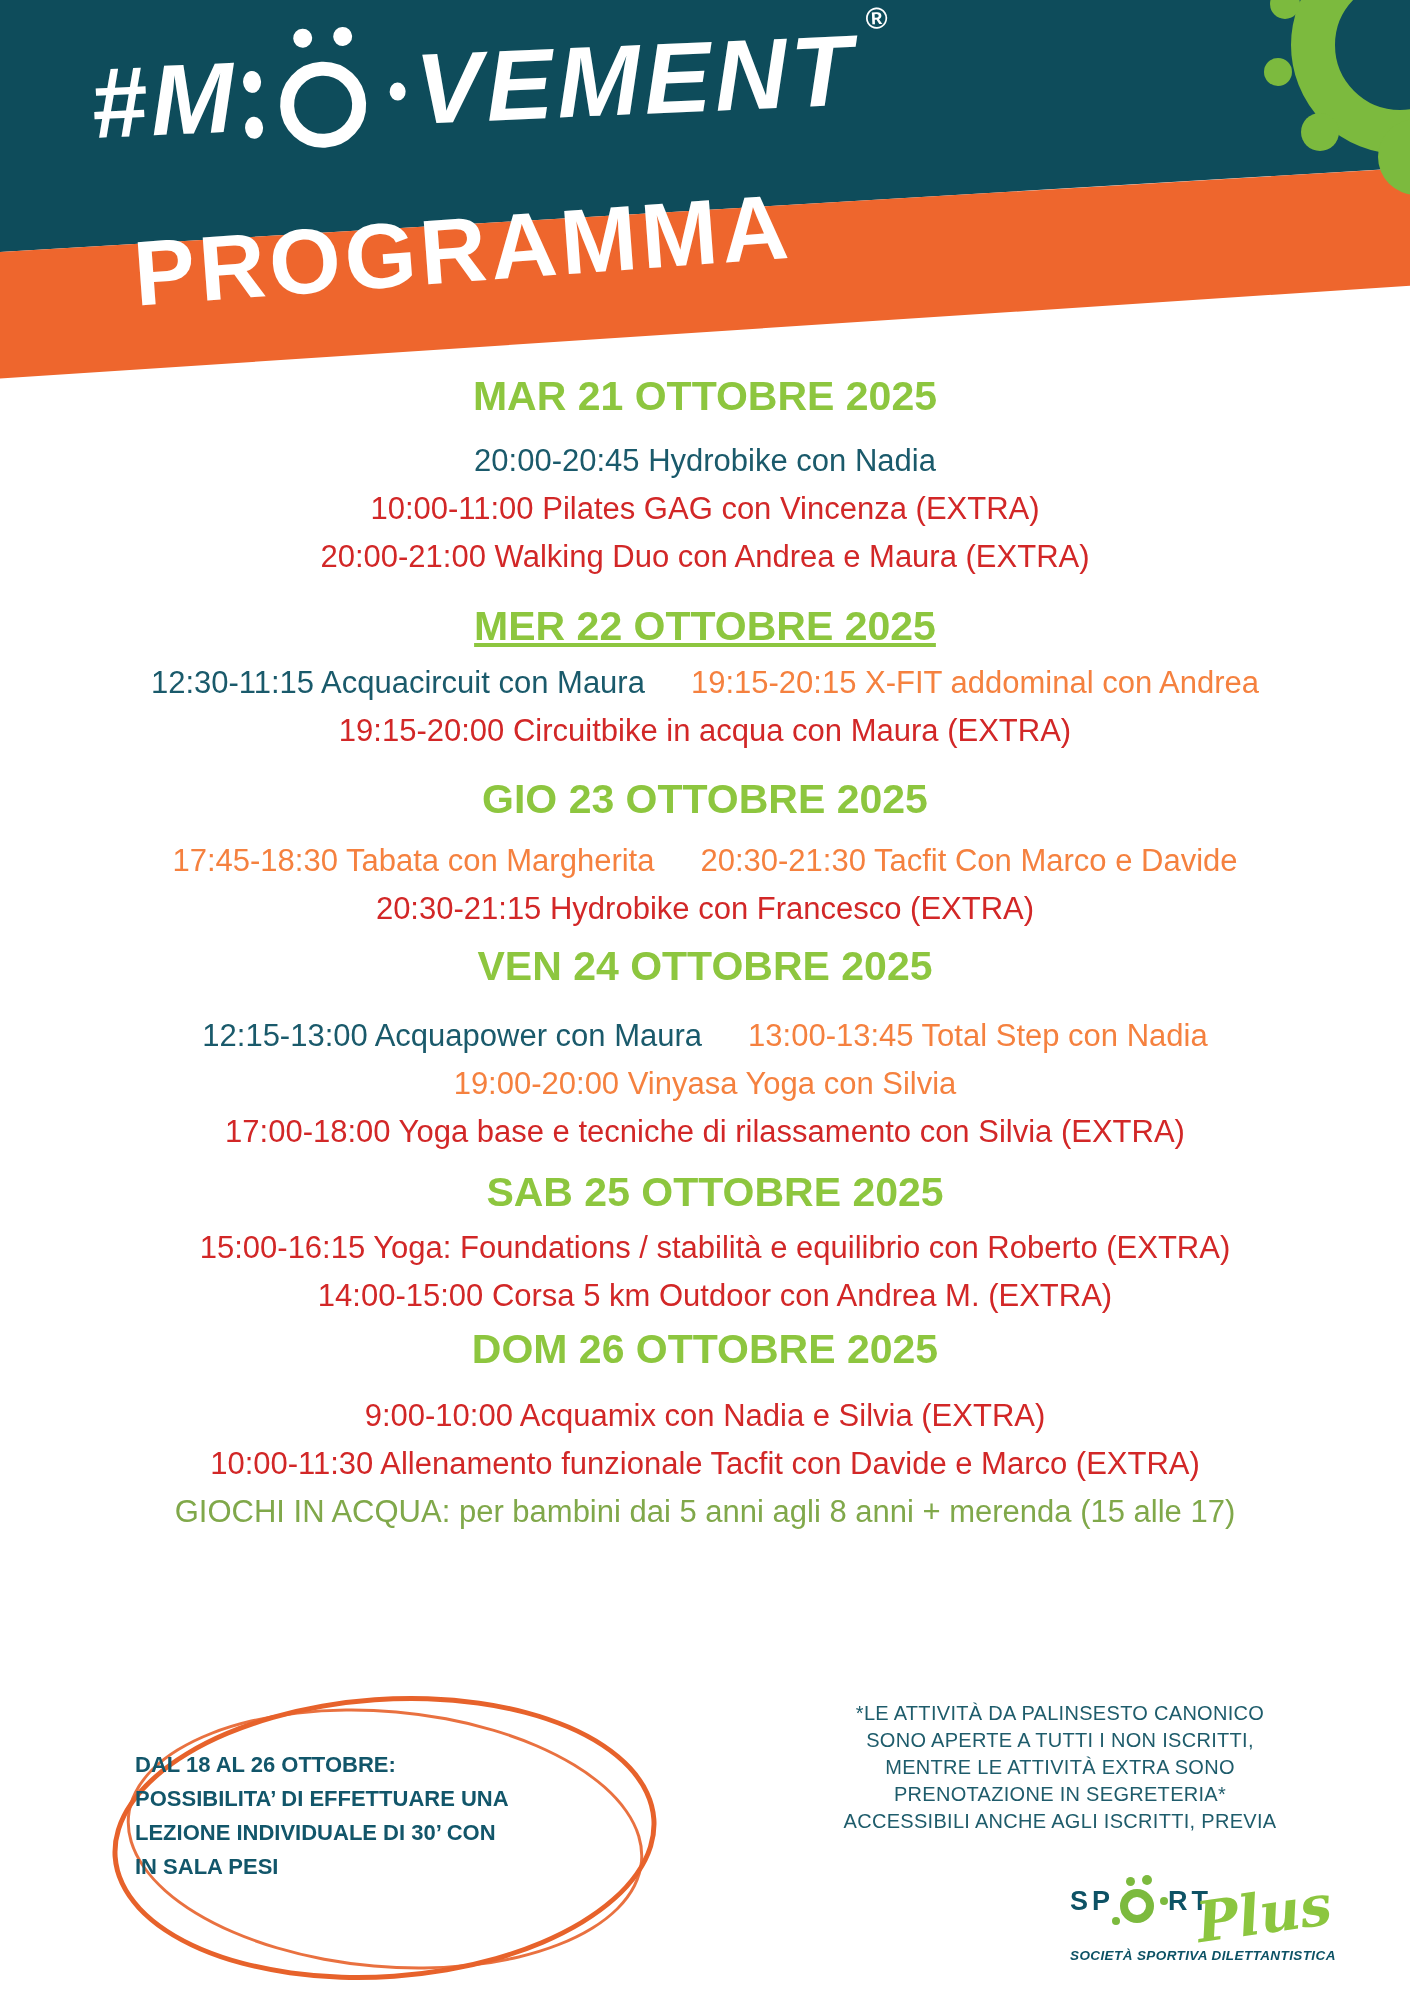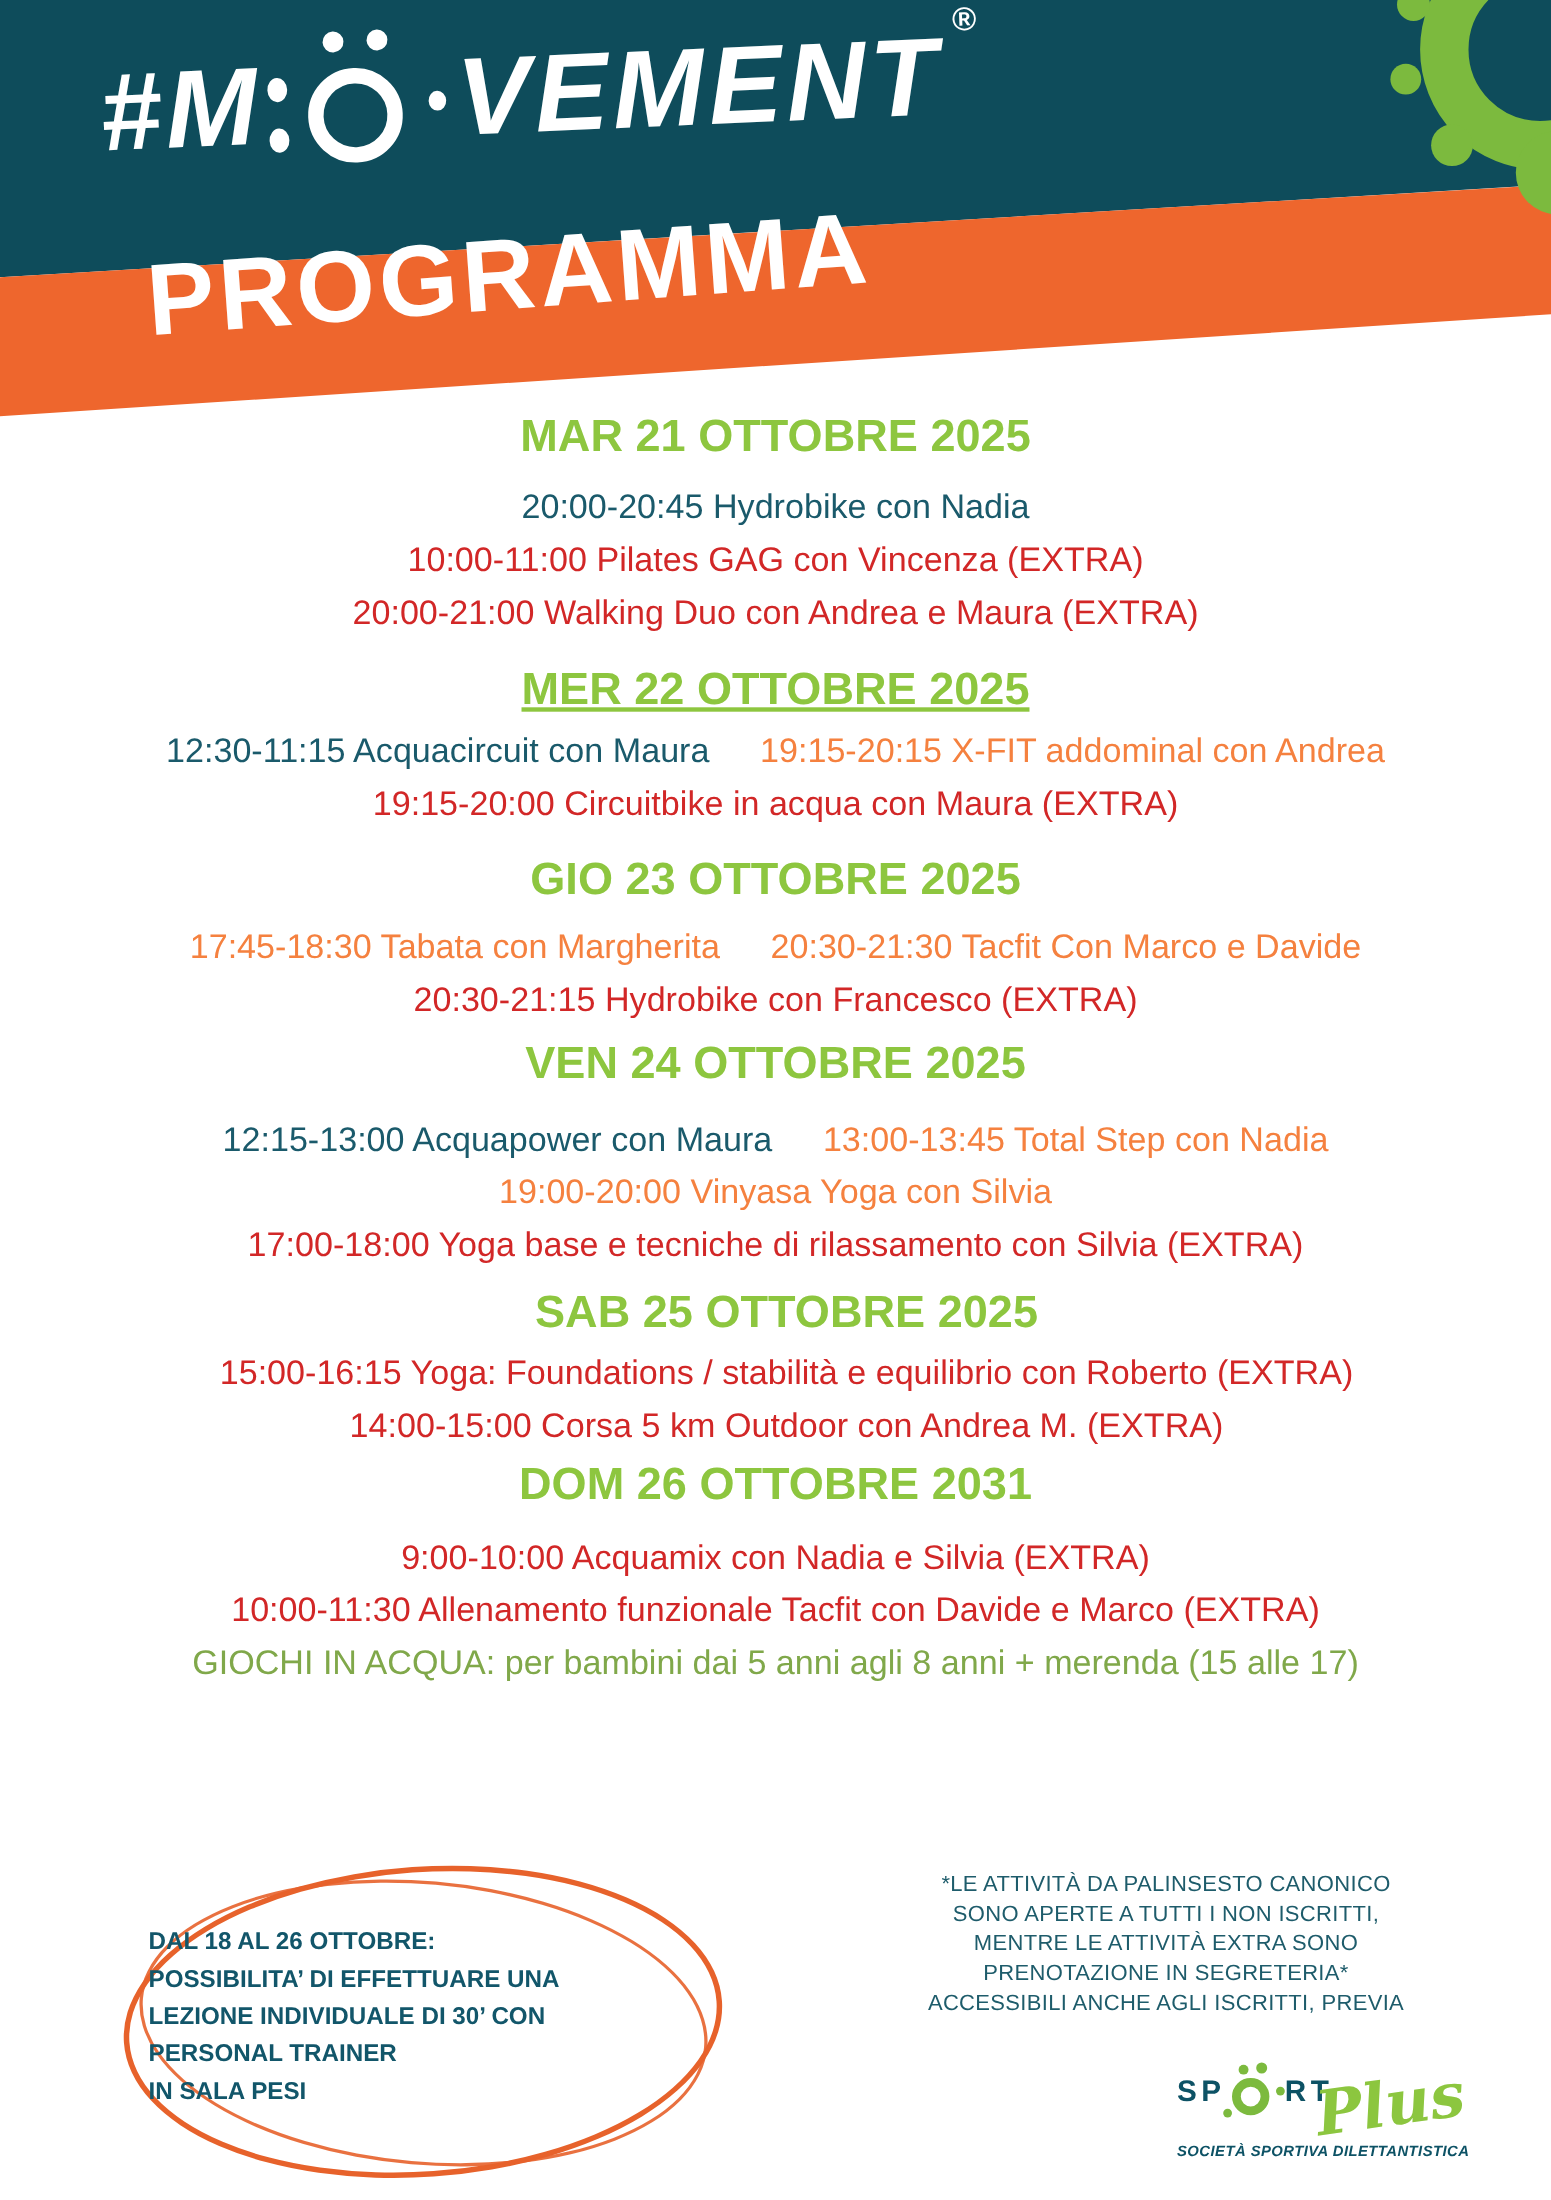--- a/index.html
+++ b/index.html
@@ -163,40 +163,39 @@
       <section class="day">
         <h2 class="day-label">SAB 25 OTTOBRE 2025</h2>
         <div class="row">
           <span class="seg c-red">15:00-16:15 Yoga: Foundations / stabilità e equilibrio con Roberto (EXTRA)</span>
         </div>
         <div class="row">
           <span class="seg c-red">14:00-15:00 Corsa 5 km Outdoor con Andrea M. (EXTRA)</span>
         </div>
       </section>
       <section class="day">
-        <h2 class="day-label">DOM 26 OTTOBRE 2031</h2>
+        <h2 class="day-label">DOM 26 OTTOBRE 2025</h2>
         <div class="row">
           <span class="seg c-red">9:00-10:00 Acquamix con Nadia e Silvia (EXTRA)</span>
         </div>
         <div class="row">
           <span class="seg c-red">10:00-11:30 Allenamento funzionale Tacfit con Davide e Marco (EXTRA)</span>
         </div>
         <div class="row">
           <span class="seg c-green">GIOCHI IN ACQUA: per bambini dai 5 anni agli 8 anni + merenda (15 alle 17)</span>
         </div>
       </section>
     </main>
 
   <div class="oval e1"></div>
   <div class="oval e2"></div>
   <div class="pt-note" id="pt-note">
       <div>DAL 18 AL 26 OTTOBRE:</div>
       <div>POSSIBILITA’ DI EFFETTUARE UNA</div>
       <div>LEZIONE INDIVIDUALE DI 30’ CON</div>
-      <div>PERSONAL TRAINER</div>
       <div>IN SALA PESI</div>
     </div>
 
   <div class="x-note" id="x-note">
       <div>*LE ATTIVITÀ DA PALINSESTO CANONICO</div>
       <div>SONO APERTE A TUTTI I NON ISCRITTI,</div>
       <div>MENTRE LE ATTIVITÀ EXTRA SONO</div>
       <div>PRENOTAZIONE IN SEGRETERIA*</div>
       <div>ACCESSIBILI ANCHE AGLI ISCRITTI, PREVIA</div>
     </div>

